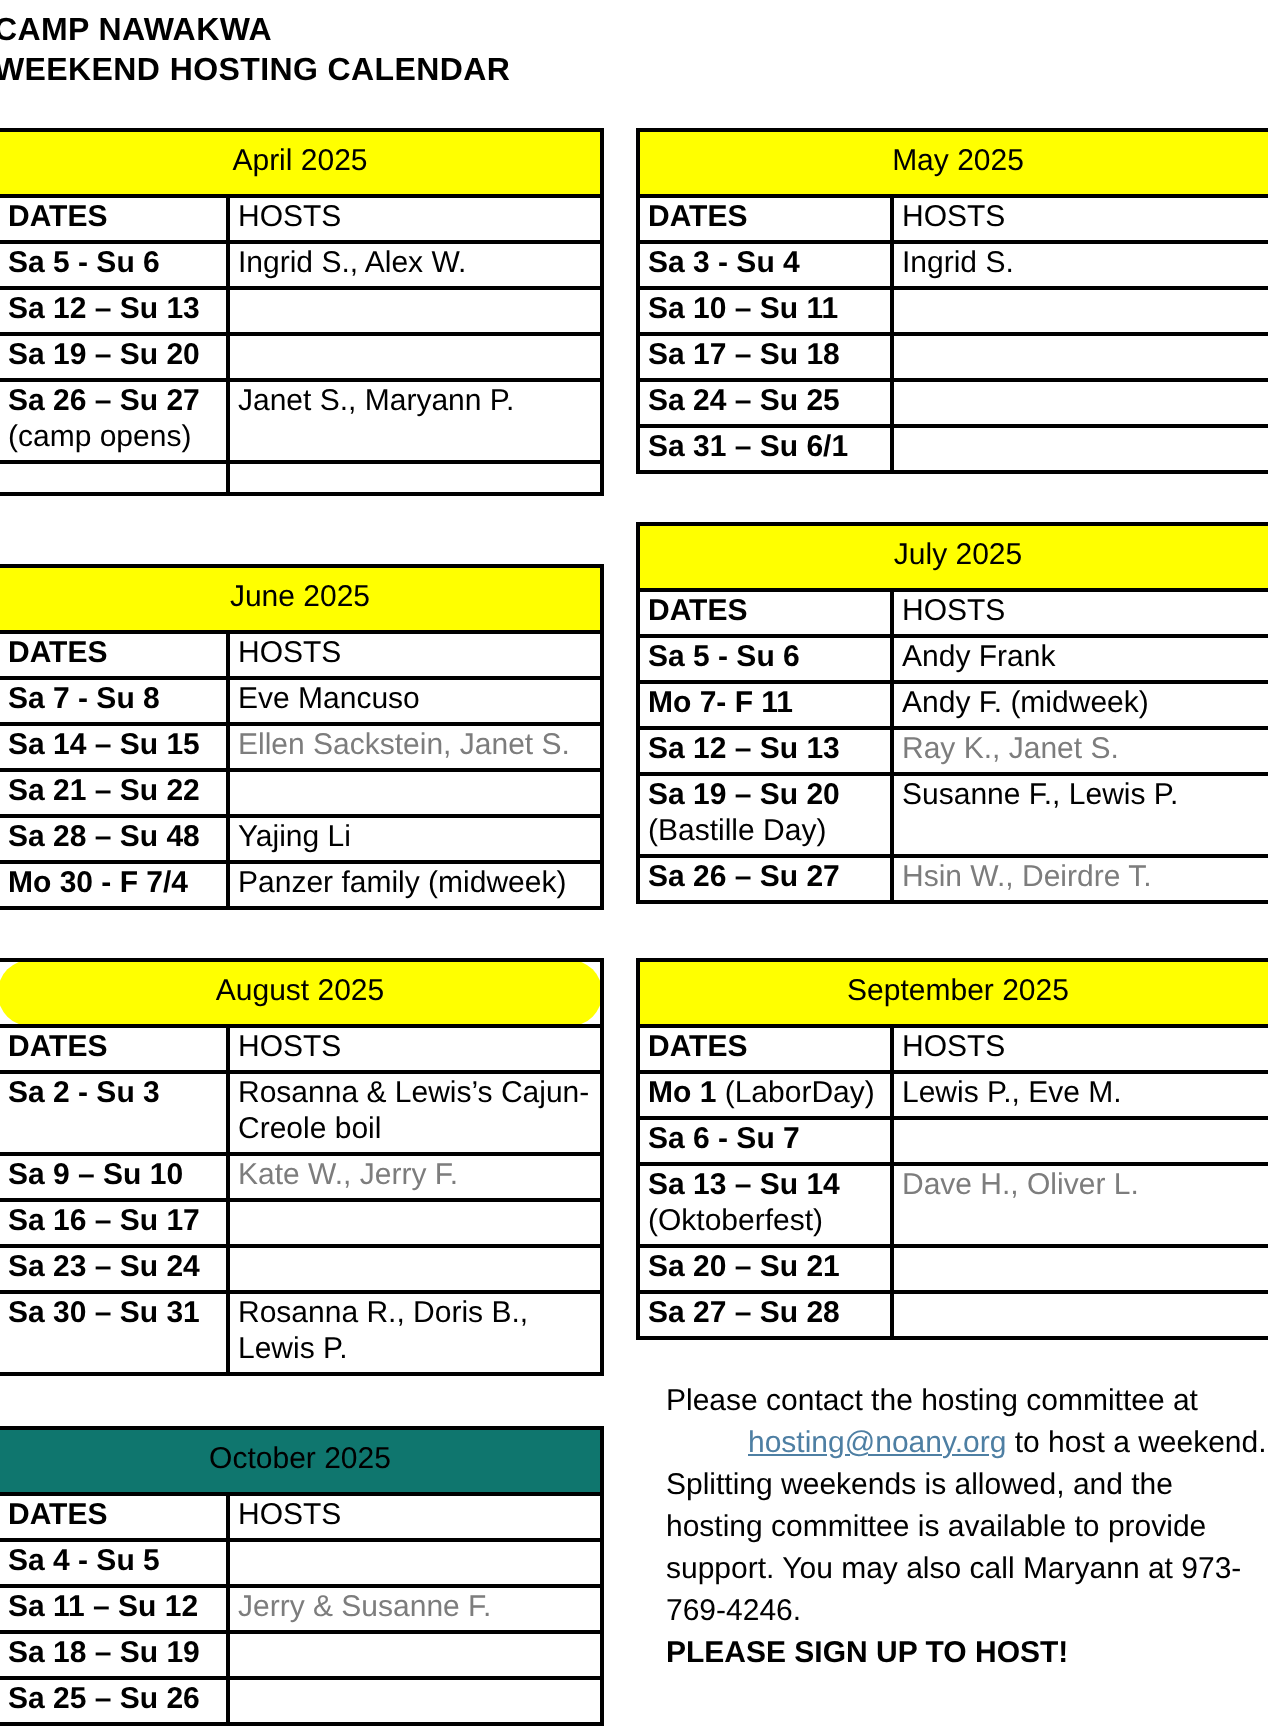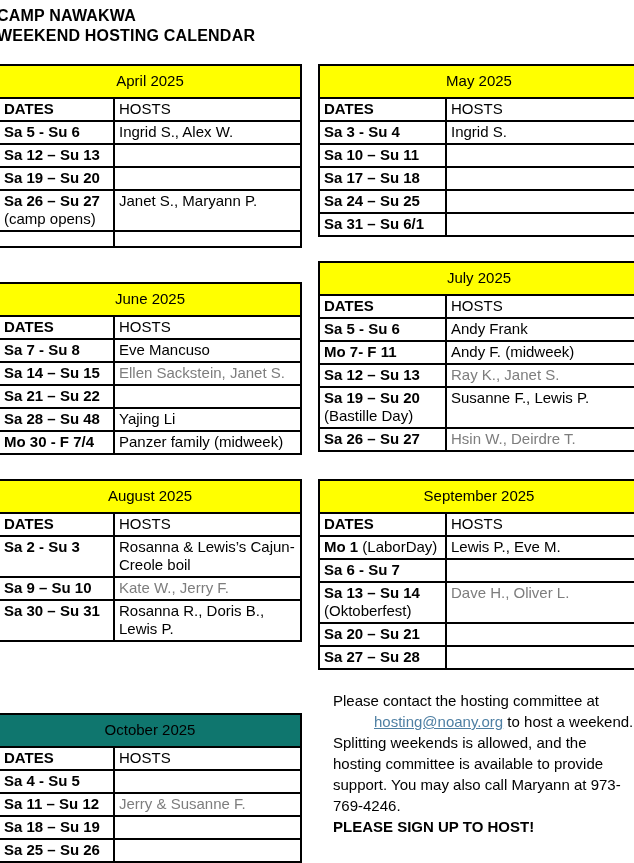--- a/index.html
+++ b/index.html
@@ -193,33 +193,41 @@
       </tr>
     </tbody>
   </table>
 <table class="cal left-tbl" id="t-august">
     <colgroup>
       <col class="c1">
       <col class="c2">
     </colgroup>
     <tbody>
       <tr>
-        <td colspan="2" class="month-cell" style="background: rgb(255, 255, 0);">August 2025</td>
+        <td colspan="2" class="month-cell" style="background: rgb(255, 255, 0); border-radius: 16px;">August 2025</td>
       </tr>
       <tr>
         <td class="col-head date-head">DATES</td>
         <td class="col-head">HOSTS</td>
       </tr>
       <tr>
         <td class="date-cell"><span>Sa 2 - Su 3</span></td>
         <td class="host-cell">Rosanna &amp; Lewis’s Cajun-Creole boil</td>
       </tr>
       <tr>
         <td class="date-cell"><span>Sa 9 – Su 10</span></td>
         <td class="host-cell host-gray" style="color: rgb(125, 125, 125);">Kate W., Jerry F.</td>
+      </tr>
+      <tr>
+        <td class="date-cell"><span>Sa 16 – Su 17</span></td>
+        <td class="host-cell"></td>
+      </tr>
+      <tr>
+        <td class="date-cell"><span>Sa 23 – Su 24</span></td>
+        <td class="host-cell"></td>
       </tr>
       <tr>
         <td class="date-cell"><span>Sa 30 – Su 31</span></td>
         <td class="host-cell">Rosanna R., Doris B., Lewis P.</td>
       </tr>
     </tbody>
   </table>
 <table class="cal right-tbl" id="t-september">
     <colgroup>
       <col class="c1">

